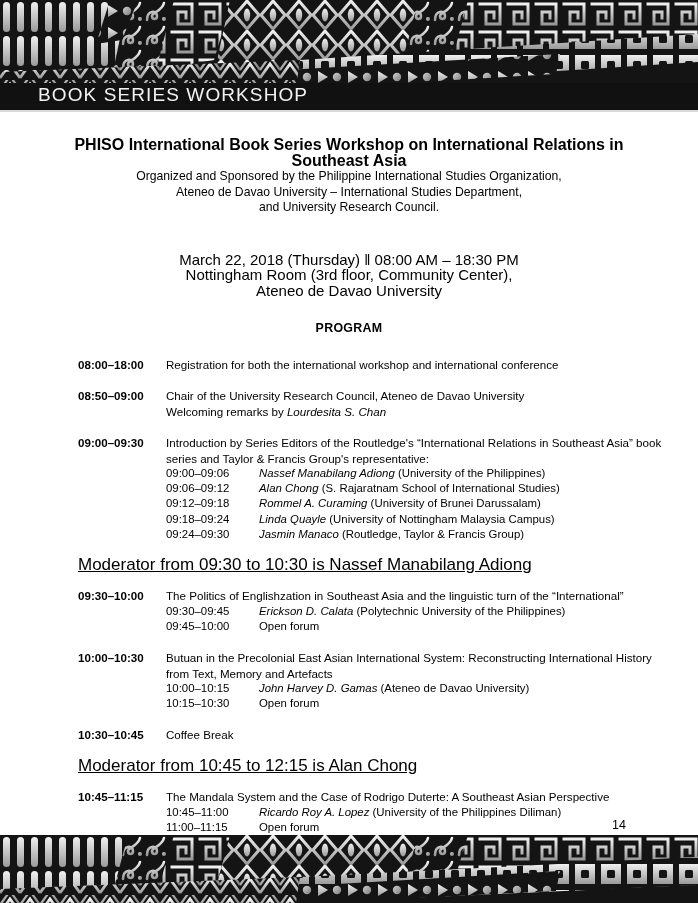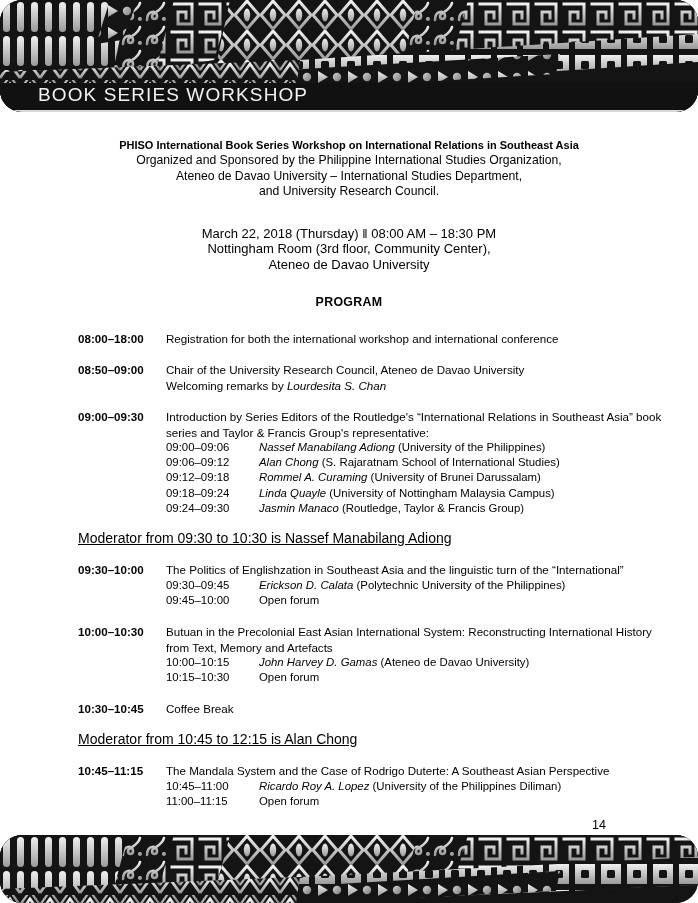--- a/index.html
+++ b/index.html
@@ -18,21 +18,20 @@
     -webkit-font-smoothing: antialiased;
   }
 
   
   .border-band {
     position: absolute;
     left: 0;
     width: 698px;
     overflow: hidden;
     background: #1a1a1a;
-    border-radius: 22px;
   }
   #top-border  { top: 0;    height: 112px; }
   #bottom-border { top: 835px; height: 68px; }
 
   .border-band svg { display: block; }
 
   
   .banner-strip {
     position: absolute;
     left: 0;
@@ -71,35 +70,35 @@
     width: 698px;
     height: 723px;
     background: #ffffff;
   }
 
   .heading-block {
     text-align: center;
     padding: 0 60px;
   }
   .doc-title {
-    font-size: 11px;
+    font-size: 16px;
     font-weight: bold;
     line-height: 16px;
     margin-top: 25px;
   }
   .doc-subtitle {
     font-size: 12.2px;
     font-weight: normal;
     line-height: 15.5px;
     margin-top: 0;
   }
   .doc-venue {
-    font-size: 13px;
+    font-size: 15px;
     line-height: 15.5px;
-    margin-top: 26px;
+    margin-top: 36px;
   }
   .program-label {
     font-size: 12.4px;
     font-weight: bold;
     text-align: center;
     margin-top: 23px;
     letter-spacing: 0.3px;
   }
 
   
@@ -137,32 +136,32 @@
   .sub-time {
     flex: 0 0 93px;
     white-space: nowrap;
   }
   .sub-text { flex: 1 1 auto; }
   .sub-speaker { font-style: italic; }
 
   .inline-italic { font-style: italic; }
 
   .moderator-line {
-    font-size: 14px;
+    font-size: 17px;
     line-height: 15.4px;
     margin-bottom: 16px;
     margin-top: -1px;
   }
   .moderator-line span {
     text-decoration: underline;
   }
 
   .page-number {
     position: absolute;
-    right: 92px;
+    right: 72px;
     top: 706px;
     font-size: 12.5px;
     font-weight: normal;
   }
 </style>
 </head>
 <body>
 
 <div class="border-band" id="top-border">
   <svg width="698" height="112" viewBox="0 0 698 112" xmlns="http://www.w3.org/2000/svg">

